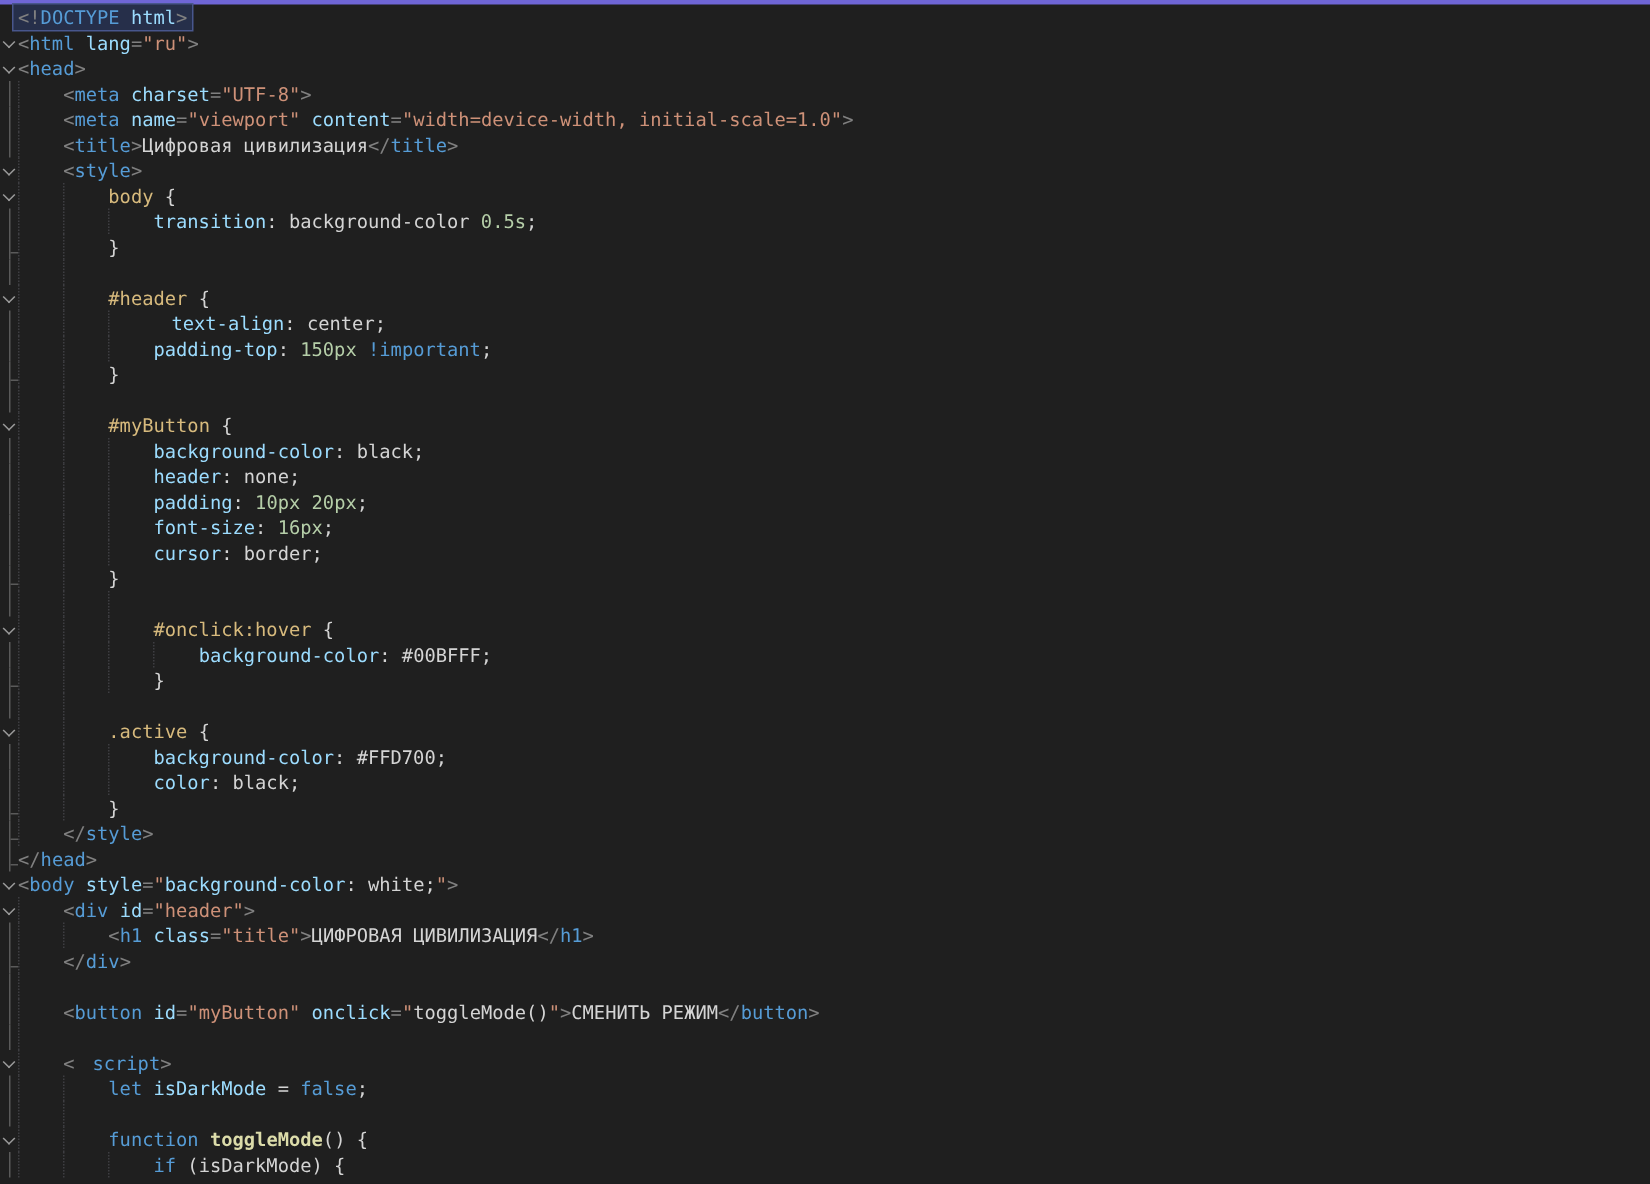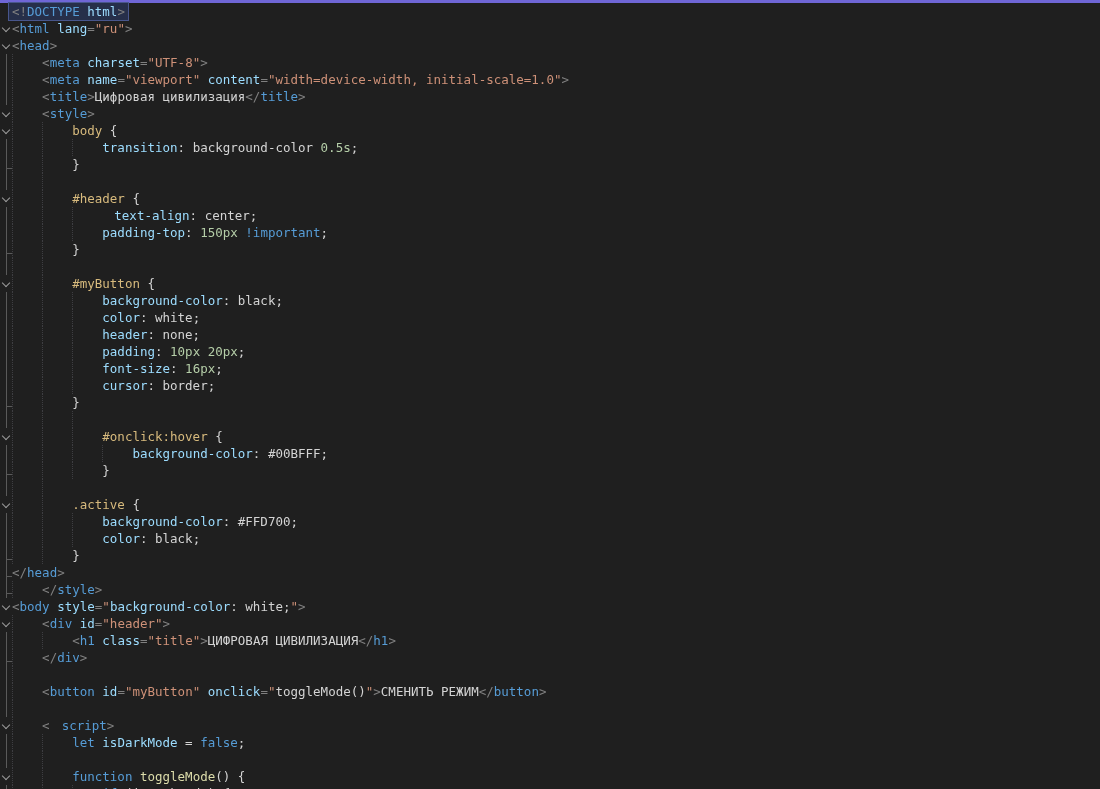--- a/index.html
+++ b/index.html
@@ -60,43 +60,42 @@
       <div class="line"><span class="gutter line"></span><i class="iguide" style="left: 12px;"></i><i class="iguide" style="left: 42.12px;"></i><i class="iguide" style="left: 72.24px;"></i><span class="code">            <span style="color: var(--c-attr);">transition</span><span style="color: var(--c-text);">: </span><span style="color: var(--c-text);">background-color </span><span style="color: var(--c-number);">0.5s</span><span style="color: var(--c-text);">;</span></span></div>
       <div class="line"><span class="gutter end"></span><i class="iguide" style="left: 12px;"></i><i class="iguide" style="left: 42.12px;"></i><span class="code">        <span style="color: var(--c-text);">}</span></span></div>
       <div class="line"><span class="gutter line"></span><i class="iguide" style="left: 12px;"></i><i class="iguide" style="left: 42.12px;"></i><span class="code"></span></div>
       <div class="line"><span class="gutter start"></span><i class="iguide" style="left: 12px;"></i><i class="iguide" style="left: 42.12px;"></i><span class="code">        <span style="color: var(--c-selector);">#header</span><span style="color: var(--c-text);"> {</span></span></div>
       <div class="line"><span class="gutter line"></span><i class="iguide" style="left: 12px;"></i><i class="iguide" style="left: 42.12px;"></i><i class="iguide" style="left: 72.24px;"></i><span class="code">            <span style="color: var(--c-attr); margin-left: 12px;">text-align</span><span style="color: var(--c-text);">: center;</span></span></div>
       <div class="line"><span class="gutter line"></span><i class="iguide" style="left: 12px;"></i><i class="iguide" style="left: 42.12px;"></i><i class="iguide" style="left: 72.24px;"></i><span class="code">            <span style="color: var(--c-attr);">padding-top</span><span style="color: var(--c-text);">: </span><span style="color: var(--c-number);">150px</span><span style="color: var(--c-text);"> </span><span style="color: var(--c-keyword);">!important</span><span style="color: var(--c-text);">;</span></span></div>
       <div class="line"><span class="gutter end"></span><i class="iguide" style="left: 12px;"></i><i class="iguide" style="left: 42.12px;"></i><span class="code">        <span style="color: var(--c-text);">}</span></span></div>
       <div class="line"><span class="gutter line"></span><i class="iguide" style="left: 12px;"></i><i class="iguide" style="left: 42.12px;"></i><span class="code"></span></div>
       <div class="line"><span class="gutter start"></span><i class="iguide" style="left: 12px;"></i><i class="iguide" style="left: 42.12px;"></i><span class="code">        <span style="color: var(--c-selector);">#myButton</span><span style="color: var(--c-text);"> {</span></span></div>
       <div class="line"><span class="gutter line"></span><i class="iguide" style="left: 12px;"></i><i class="iguide" style="left: 42.12px;"></i><i class="iguide" style="left: 72.24px;"></i><span class="code">            <span style="color: var(--c-attr);">background-color</span><span style="color: var(--c-text);">: black;</span></span></div>
-      <div class="line"><span class="gutter line"></span><i class="iguide" style="left: 12px;"></i><i class="iguide" style="left: 42.12px;"></i><i class="iguide" style="left: 72.24px;"></i><span class="code">            <span style="color: var(--c-attr);">color</span><span style="color: var(--c-text);">: white;</span></span></div>
       <div class="line"><span class="gutter line"></span><i class="iguide" style="left: 12px;"></i><i class="iguide" style="left: 42.12px;"></i><i class="iguide" style="left: 72.24px;"></i><span class="code">            <span style="color: var(--c-attr);">header</span><span style="color: var(--c-text);">: none;</span></span></div>
       <div class="line"><span class="gutter line"></span><i class="iguide" style="left: 12px;"></i><i class="iguide" style="left: 42.12px;"></i><i class="iguide" style="left: 72.24px;"></i><span class="code">            <span style="color: var(--c-attr);">padding</span><span style="color: var(--c-text);">: </span><span style="color: var(--c-number);">10px</span><span style="color: var(--c-text);"> </span><span style="color: var(--c-number);">20px</span><span style="color: var(--c-text);">;</span></span></div>
       <div class="line"><span class="gutter line"></span><i class="iguide" style="left: 12px;"></i><i class="iguide" style="left: 42.12px;"></i><i class="iguide" style="left: 72.24px;"></i><span class="code">            <span style="color: var(--c-attr);">font-size</span><span style="color: var(--c-text);">: </span><span style="color: var(--c-number);">16px</span><span style="color: var(--c-text);">;</span></span></div>
       <div class="line"><span class="gutter line"></span><i class="iguide" style="left: 12px;"></i><i class="iguide" style="left: 42.12px;"></i><i class="iguide" style="left: 72.24px;"></i><span class="code">            <span style="color: var(--c-attr);">cursor</span><span style="color: var(--c-text);">: border;</span></span></div>
       <div class="line"><span class="gutter end"></span><i class="iguide" style="left: 12px;"></i><i class="iguide" style="left: 42.12px;"></i><span class="code">        <span style="color: var(--c-text);">}</span></span></div>
       <div class="line"><span class="gutter line"></span><i class="iguide" style="left: 12px;"></i><i class="iguide" style="left: 42.12px;"></i><i class="iguide" style="left: 72.24px;"></i><span class="code"></span></div>
       <div class="line"><span class="gutter start"></span><i class="iguide" style="left: 12px;"></i><i class="iguide" style="left: 42.12px;"></i><i class="iguide" style="left: 72.24px;"></i><span class="code">            <span style="color: var(--c-selector);">#onclick:hover</span><span style="color: var(--c-text);"> {</span></span></div>
       <div class="line"><span class="gutter line"></span><i class="iguide" style="left: 12px;"></i><i class="iguide" style="left: 42.12px;"></i><i class="iguide" style="left: 72.24px;"></i><i class="iguide" style="left: 102.36px;"></i><span class="code">                <span style="color: var(--c-attr);">background-color</span><span style="color: var(--c-text);">: #00BFFF;</span></span></div>
       <div class="line"><span class="gutter end"></span><i class="iguide" style="left: 12px;"></i><i class="iguide" style="left: 42.12px;"></i><i class="iguide" style="left: 72.24px;"></i><span class="code">            <span style="color: var(--c-text);">}</span></span></div>
       <div class="line"><span class="gutter line"></span><i class="iguide" style="left: 12px;"></i><i class="iguide" style="left: 42.12px;"></i><span class="code"></span></div>
       <div class="line"><span class="gutter start"></span><i class="iguide" style="left: 12px;"></i><i class="iguide" style="left: 42.12px;"></i><span class="code">        <span style="color: var(--c-selector);">.active</span><span style="color: var(--c-text);"> {</span></span></div>
       <div class="line"><span class="gutter line"></span><i class="iguide" style="left: 12px;"></i><i class="iguide" style="left: 42.12px;"></i><i class="iguide" style="left: 72.24px;"></i><span class="code">            <span style="color: var(--c-attr);">background-color</span><span style="color: var(--c-text);">: #FFD700;</span></span></div>
       <div class="line"><span class="gutter line"></span><i class="iguide" style="left: 12px;"></i><i class="iguide" style="left: 42.12px;"></i><i class="iguide" style="left: 72.24px;"></i><span class="code">            <span style="color: var(--c-attr);">color</span><span style="color: var(--c-text);">: black;</span></span></div>
       <div class="line"><span class="gutter end"></span><i class="iguide" style="left: 12px;"></i><i class="iguide" style="left: 42.12px;"></i><span class="code">        <span style="color: var(--c-text);">}</span></span></div>
+      <div class="line"><span class="gutter end"></span><i class="iguide" style="left: 12px;"></i><span class="code">    <span style="color: var(--c-punct);">&lt;/</span><span style="color: var(--c-tag);">style</span><span style="color: var(--c-punct);">&gt;</span></span></div>
       <div class="line"><span class="gutter end"></span><span class="code"><span style="color: var(--c-punct);">&lt;/</span><span style="color: var(--c-tag);">head</span><span style="color: var(--c-punct);">&gt;</span></span></div>
-      <div class="line"><span class="gutter end"></span><i class="iguide" style="left: 12px;"></i><span class="code">    <span style="color: var(--c-punct);">&lt;/</span><span style="color: var(--c-tag);">style</span><span style="color: var(--c-punct);">&gt;</span></span></div>
       <div class="line"><span class="gutter start"></span><span class="code"><span style="color: var(--c-punct);">&lt;</span><span style="color: var(--c-tag);">body</span><span style="color: var(--c-text);"> </span><span style="color: var(--c-attr);">style</span><span style="color: var(--c-punct);">=</span><span style="color: var(--c-string);">"</span><span style="color: var(--c-attr);">background-color</span><span style="color: var(--c-text);">: white;</span><span style="color: var(--c-string);">"</span><span style="color: var(--c-punct);">&gt;</span></span></div>
       <div class="line"><span class="gutter start"></span><i class="iguide" style="left: 12px;"></i><span class="code">    <span style="color: var(--c-punct);">&lt;</span><span style="color: var(--c-tag);">div</span><span style="color: var(--c-text);"> </span><span style="color: var(--c-attr);">id</span><span style="color: var(--c-punct);">=</span><span style="color: var(--c-string);">"header"</span><span style="color: var(--c-punct);">&gt;</span></span></div>
       <div class="line"><span class="gutter line"></span><i class="iguide" style="left: 12px;"></i><i class="iguide" style="left: 42.12px;"></i><span class="code">        <span style="color: var(--c-punct);">&lt;</span><span style="color: var(--c-tag);">h1</span><span style="color: var(--c-text);"> </span><span style="color: var(--c-attr);">class</span><span style="color: var(--c-punct);">=</span><span style="color: var(--c-string);">"title"</span><span style="color: var(--c-punct);">&gt;</span><span style="color: var(--c-text);">ЦИФРОВАЯ ЦИВИЛИЗАЦИЯ</span><span style="color: var(--c-punct);">&lt;/</span><span style="color: var(--c-tag);">h1</span><span style="color: var(--c-punct);">&gt;</span></span></div>
       <div class="line"><span class="gutter end"></span><i class="iguide" style="left: 12px;"></i><span class="code">    <span style="color: var(--c-punct);">&lt;/</span><span style="color: var(--c-tag);">div</span><span style="color: var(--c-punct);">&gt;</span></span></div>
       <div class="line"><span class="gutter line"></span><i class="iguide" style="left: 12px;"></i><span class="code"></span></div>
       <div class="line"><span class="gutter line"></span><i class="iguide" style="left: 12px;"></i><span class="code">    <span style="color: var(--c-punct);">&lt;</span><span style="color: var(--c-tag);">button</span><span style="color: var(--c-text);"> </span><span style="color: var(--c-attr);">id</span><span style="color: var(--c-punct);">=</span><span style="color: var(--c-string);">"myButton"</span><span style="color: var(--c-text);"> </span><span style="color: var(--c-attr);">onclick</span><span style="color: var(--c-punct);">=</span><span style="color: var(--c-string);">"</span><span style="color: var(--c-text);">toggleMode()</span><span style="color: var(--c-string);">"</span><span style="color: var(--c-punct);">&gt;</span><span style="color: var(--c-text);">СМЕНИТЬ РЕЖИМ</span><span style="color: var(--c-punct);">&lt;/</span><span style="color: var(--c-tag);">button</span><span style="color: var(--c-punct);">&gt;</span></span></div>
       <div class="line"><span class="gutter line"></span><i class="iguide" style="left: 12px;"></i><span class="code"></span></div>
       <div class="line"><span class="gutter start"></span><i class="iguide" style="left: 12px;"></i><span class="code">    <span style="color: var(--c-punct);">&lt;</span><span style="color: var(--c-tag); margin-left: 12px;">script</span><span style="color: var(--c-punct);">&gt;</span></span></div>
       <div class="line"><span class="gutter line"></span><i class="iguide" style="left: 12px;"></i><i class="iguide" style="left: 42.12px;"></i><span class="code">        <span style="color: var(--c-keyword);">let</span><span style="color: var(--c-text);"> </span><span style="color: var(--c-attr);">isDarkMode</span><span style="color: var(--c-text);"> = </span><span style="color: var(--c-keyword);">false</span><span style="color: var(--c-text);">;</span></span></div>
       <div class="line"><span class="gutter line"></span><i class="iguide" style="left: 12px;"></i><i class="iguide" style="left: 42.12px;"></i><span class="code"></span></div>
-      <div class="line"><span class="gutter start"></span><i class="iguide" style="left: 12px;"></i><i class="iguide" style="left: 42.12px;"></i><span class="code">        <span style="color: var(--c-keyword);">function</span><span style="color: var(--c-text);"> </span><span style="color: var(--c-func);">toggleMode</span><span style="color: var(--c-text);">() {</span></span></div>
+      <div class="line"><span class="gutter start"></span><i class="iguide" style="left: 12px;"></i><i class="iguide" style="left: 42.12px;"></i><span class="code">        <span style="color: var(--c-keyword);">function</span><span style="color: var(--c-text);"> </span><span style="color: var(--c-func); font-weight: bold;">toggleMode</span><span style="color: var(--c-text);">() {</span></span></div>
       <div class="line"><span class="gutter line"></span><i class="iguide" style="left: 12px;"></i><i class="iguide" style="left: 42.12px;"></i><i class="iguide" style="left: 72.24px;"></i><span class="code">            <span style="color: var(--c-keyword);">if</span><span style="color: var(--c-text);"> (isDarkMode) {</span></span></div>
     </div>
 </div>
 
 </body></html>

